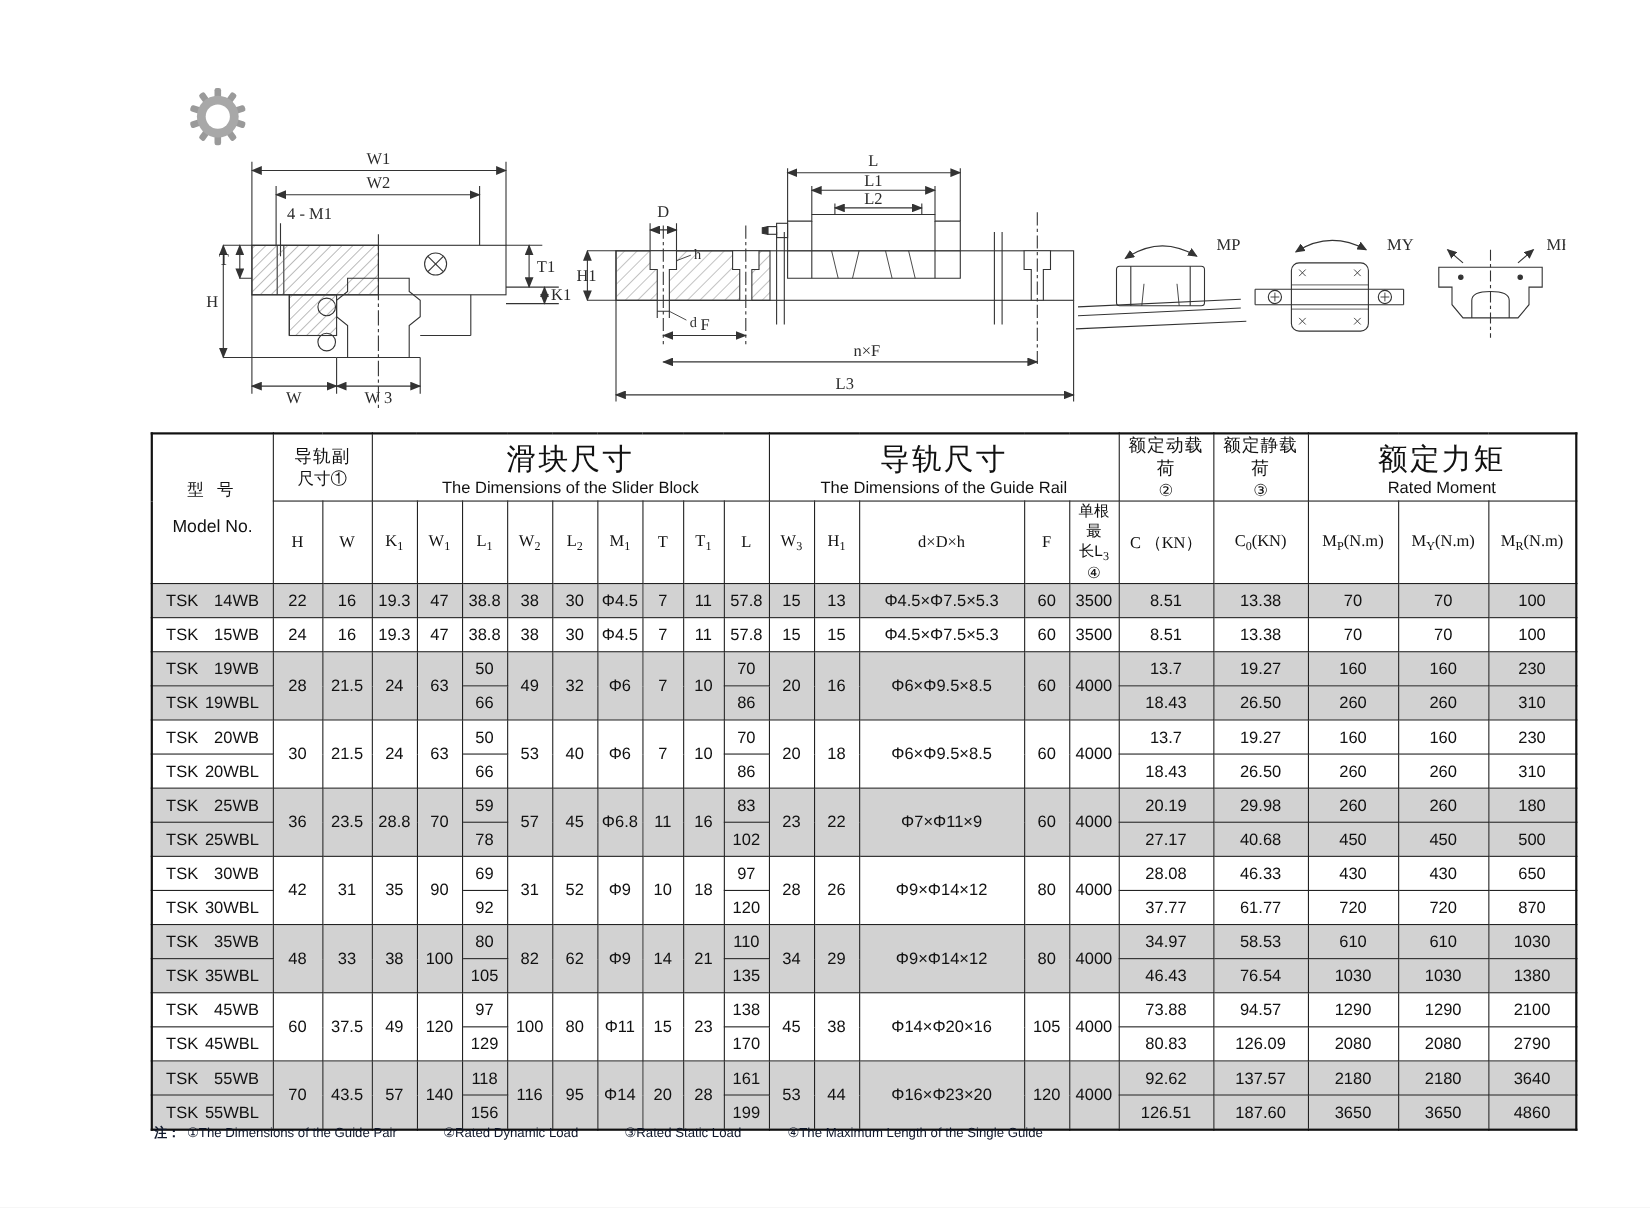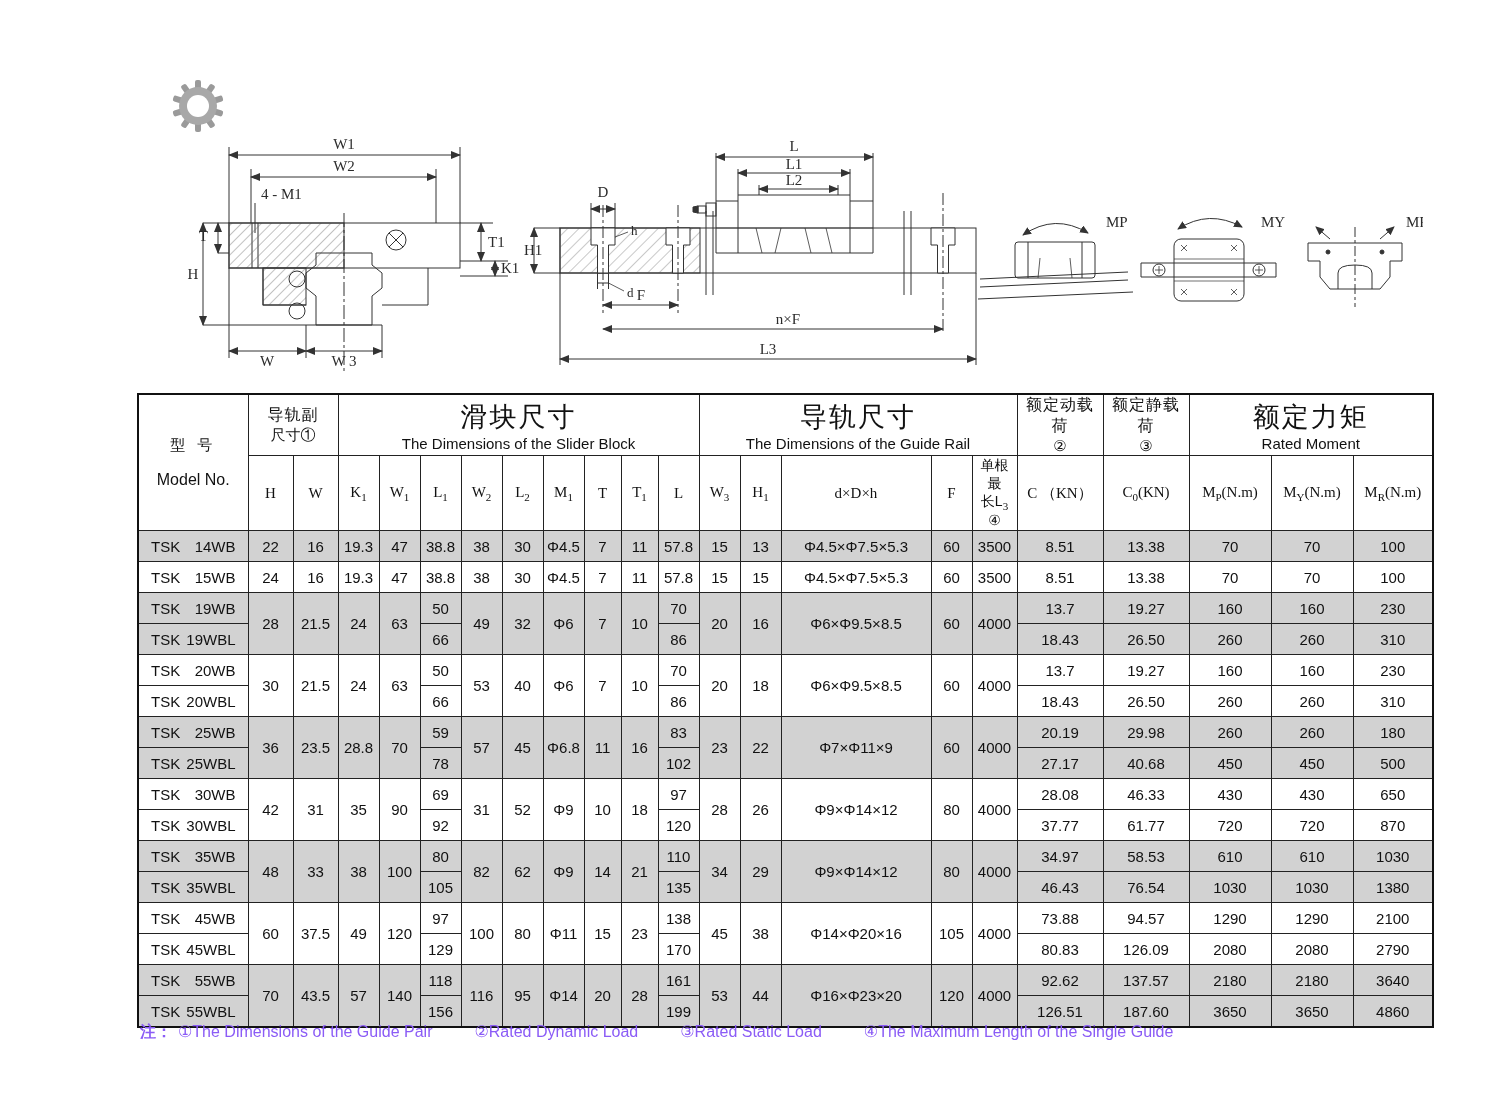--- a/index.html
+++ b/index.html
@@ -30,21 +30,21 @@
   .colh{font-size:16px;font-family:"Liberation Serif", serif;}
   .colh sub{font-size:11px;}
   .colh .cjk{font-family:"Liberation Sans", sans-serif;font-size:14px;}
   tbody td{height:30px;font-size:15px;}
   tbody td.model{text-align:left;padding:0 12px;}
   tbody td.model .mparts{display:flex;justify-content:space-between;
         font-family:Liberation Sans, sans-serif;font-size:15px;}
   tr.shade td{background:#d2d2d2;}
   tr.plain td{background:#ffffff;}
   
-  .notes{position:absolute;left:140px;top:1022px;font-size:16px;color:#8b5cf6;white-space:nowrap;}
+  .notes{position:absolute;left:140px;top:1022px;font-size:12px;color:#0f172a;white-space:nowrap;}
   .notes .pfx{font-weight:bold;margin-right:6px;}
   .notes .itm{margin-right:42px;}
 </style>
 </head>
 <body>
 
 <div class="page">
 
   <div class="brand">
     <svg width="56" height="56" viewBox="0 0 56 56">

